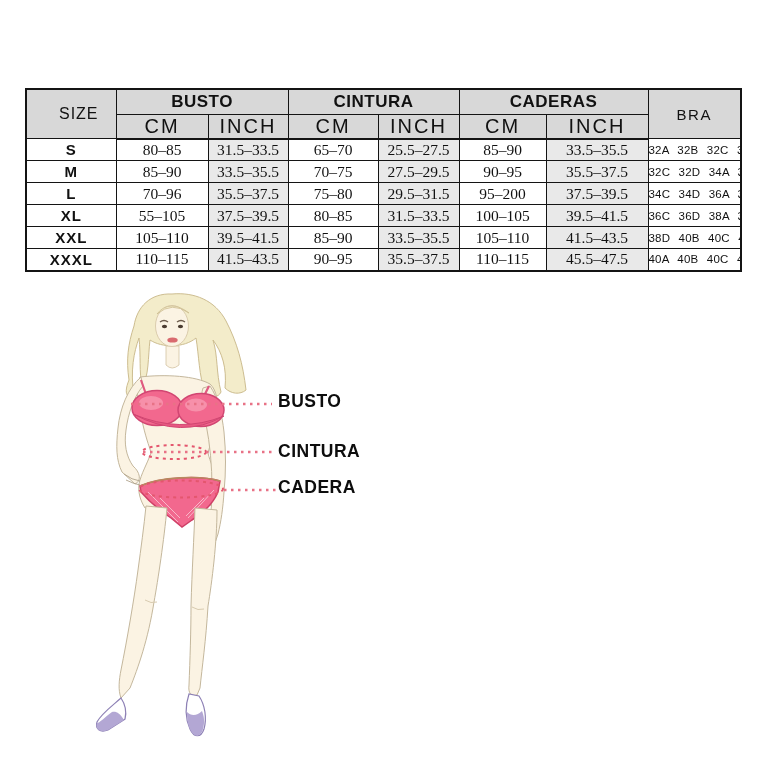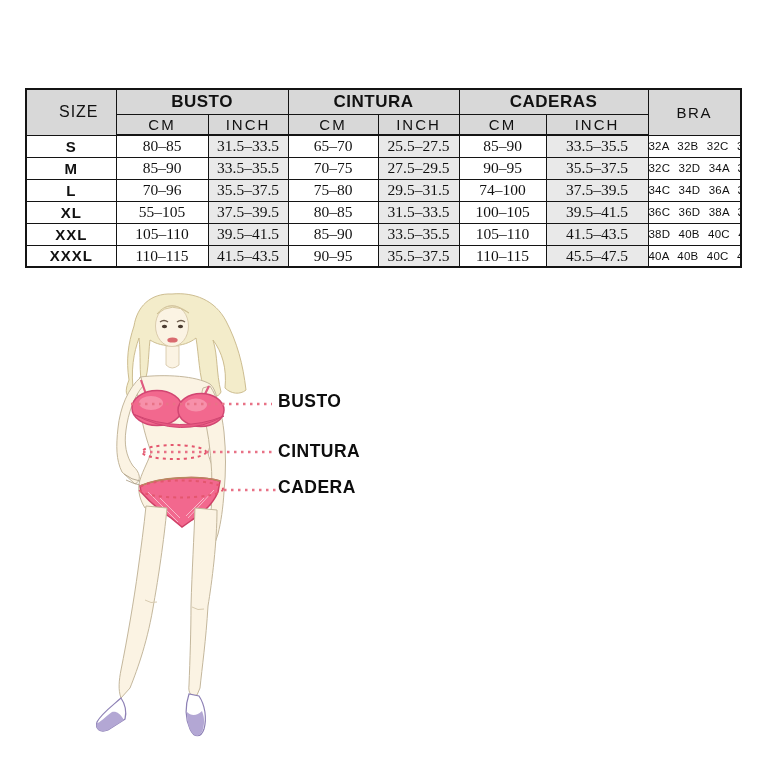--- a/index.html
+++ b/index.html
@@ -20,21 +20,21 @@
     padding:0; color:#111; overflow:hidden; white-space:nowrap;
   }
   .size-table thead th { background:#d8d8d8; }
   .size-table thead tr.group-row th { height:25px; }
   .size-table thead tr.sub-row th { height:21px; border-bottom:2px solid #141414; }
   .size-table tbody td { height:22px; background:#ffffff; }
   .size-table td.inch { background:#e9e9e9; }
 
   th.group-h { font-size:17px; font-weight:bold; letter-spacing:.5px; }
   th.size-h  { font-size:16px; font-weight:normal; letter-spacing:1px;padding-left:15px; }
-  th.sub-h   { font-size:15px; font-weight:normal; letter-spacing:2px; }
+  th.sub-h   { font-size:20px; font-weight:normal; letter-spacing:2px; }
   th.bra-h   { font-size:15px; font-weight:normal; letter-spacing:1.5px; }
 
   td.size-cell { font-size:15px; font-weight:600; letter-spacing:1px; }
   td.num  { font-family:"Liberation Serif", serif; font-size:15.5px; }
   td.bra-cell { font-size:11.5px; word-spacing:5px; letter-spacing:.2px; }
 
   
   .figure-svg { position:absolute; left:0; top:0; width:760px; height:760px; pointer-events:none; }
   .measure-label {
     position:absolute; left:278px; font-size:17.5px; font-weight:bold;
@@ -98,21 +98,21 @@
           <td class="num">90–95</td>
           <td class="num inch">35.5–37.5</td>
           <td class="bra-cell">32C 32D 34A 34B</td>
         </tr>
         <tr>
           <td class="size-cell">L</td>
           <td class="num">70–96</td>
           <td class="num inch">35.5–37.5</td>
           <td class="num">75–80</td>
           <td class="num inch">29.5–31.5</td>
-          <td class="num">74–100</td>
+          <td class="num">95–200</td>
           <td class="num inch">37.5–39.5</td>
           <td class="bra-cell">34C 34D 36A 36B</td>
         </tr>
         <tr>
           <td class="size-cell">XL</td>
           <td class="num">55–105</td>
           <td class="num inch">37.5–39.5</td>
           <td class="num">80–85</td>
           <td class="num inch">31.5–33.5</td>
           <td class="num">100–105</td>

